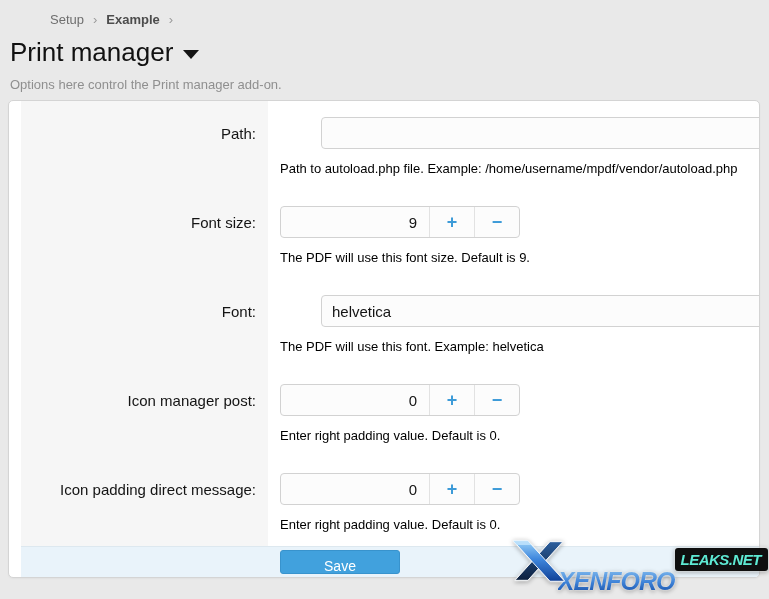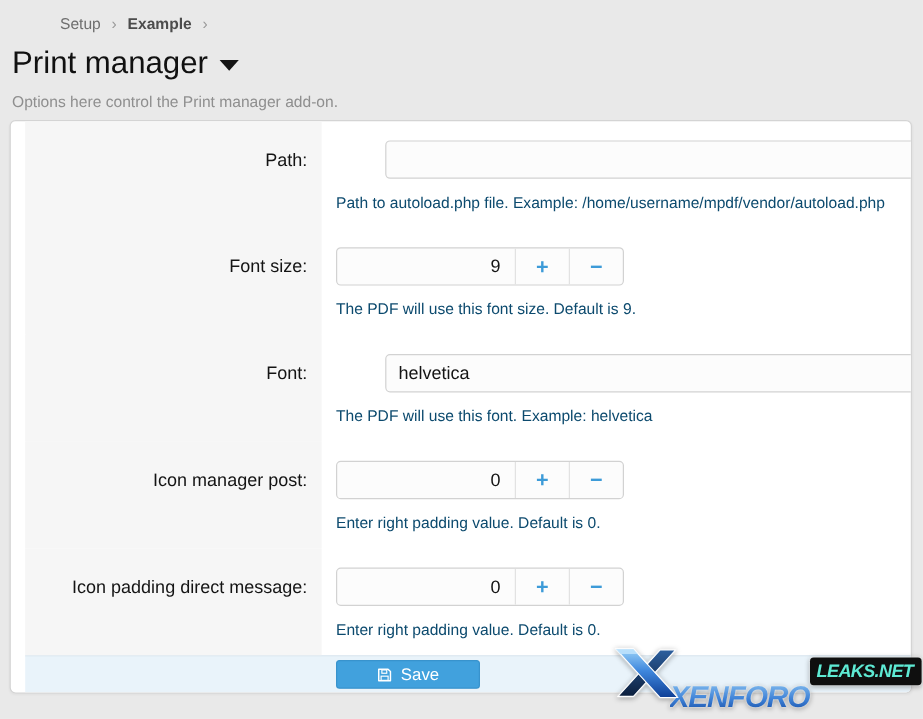--- a/index.html
+++ b/index.html
@@ -51,21 +51,21 @@
   .text-input {
     width: 100%; height: 32px;
     border: 1px solid #d2d2d2; border-radius: 4px;
     background: #fcfcfc;
     font-family: "Liberation Sans", sans-serif;
     font-size: 15px; color: #141414;
     padding: 0 10px;
     outline: none;
     margin-left: 41px;
   }
-  .hint { margin-top: 12px; font-size: 13px; color: #0c4a6e; }
+  .hint { margin-top: 12px; font-size: 13px; color: #000000; }
 
   
   .spinner {
     display: inline-flex; align-items: stretch;
     width: 240px; height: 32px;
     border: 1px solid #d2d2d2; border-radius: 4px;
     background: #fcfcfc; overflow: hidden;
   }
   .spinner-input {
     width: 148px; border: none; background: transparent;
@@ -92,20 +92,21 @@
     display: flex; align-items: center;
   }
   .save-button {
     width: 120px; height: 24px;
     background: #41a1dd;
     border: 1px solid #3893cd; border-radius: 3px;
     color: #ffffff; font-size: 14px;
     font-family: "Liberation Sans", sans-serif;
     display: inline-flex; align-items: center; justify-content: center; gap: 7px;
     cursor: pointer;
+    flex-direction: column;
   }
   .save-button svg { display: block; }
 
   
   .watermark {
     position: absolute; right: 1px; bottom: 3px;
     display: flex; align-items: center;
     filter: drop-shadow(0 0 1px rgba(255,255,255,0.95)) drop-shadow(0 1px 2px rgba(0,0,0,0.35));
   }
   .wm-x { margin-right: -8px; position: relative; top: 1px; }

